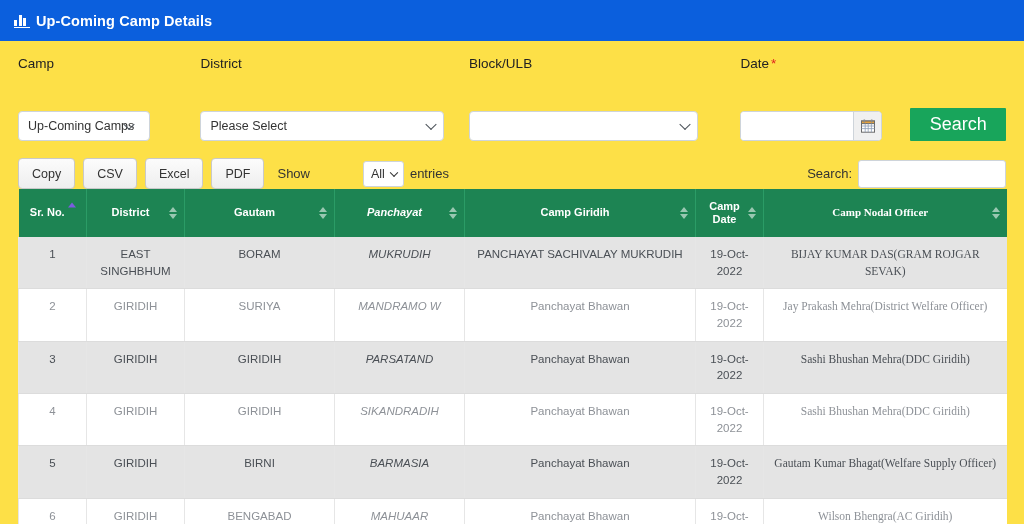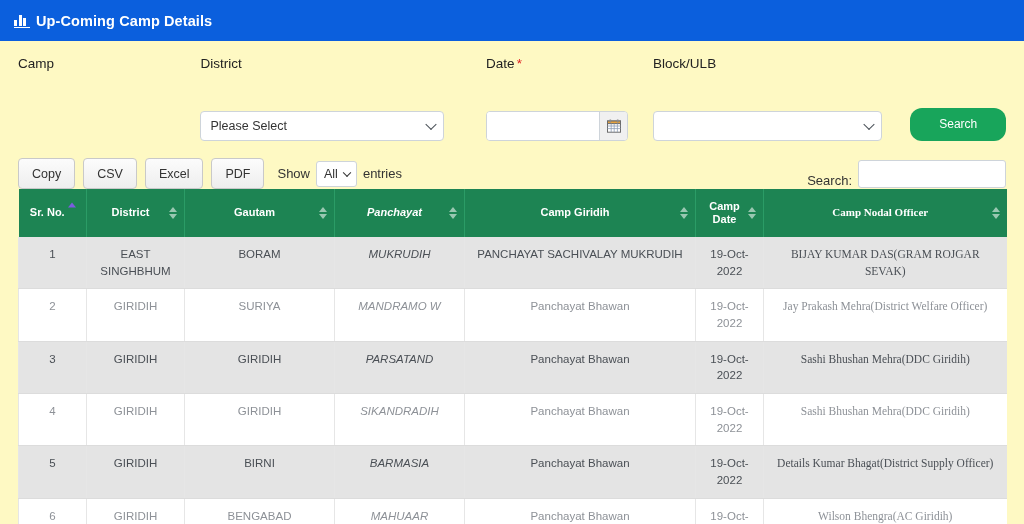--- a/index.html
+++ b/index.html
@@ -3,21 +3,21 @@
 <meta charset="utf-8">
 <style>
   * { box-sizing: border-box; }
   html, body {
     margin: 0; padding: 0;
     width: 1024px; height: 524px;
     background: #ffffff;
     font-family: "Liberation Sans", sans-serif;
     overflow: hidden;
   }
-  .page { position: relative; width: 1024px; height: 524px; background:#fef9c3; }
+  .page { position: relative; width: 1024px; height: 524px; background:#fde047; }
 
   
   .titlebar {
     height: 41px;
     background: #0b5fdd;
     display: flex; align-items: center;
     padding: 0 14px;
   }
   .titlebar .ti-icon {
     width: 16px; height: 14px;
@@ -87,22 +87,22 @@
   }
   .cal-btn {
     width: 28px; background: #f0f0f0;
     border-left: 1px solid #ced4da;
     display: flex; align-items: center; justify-content: center;
   }
 
   .btn-search {
     height: 33px; width: 100%;
     background: #18a55b; color: #fff;
-    border: none; border-radius: 12px;
-    font-size: 12px;
+    border: none; border-radius: 1px;
+    font-size: 18px;
     font-family: "Liberation Sans", sans-serif;
     cursor: pointer;
   }
 
   
   .dt-top {
     display: flex; align-items: center;
     padding: 18px 18px 0 18px;
     height: 48px;
   }
@@ -120,30 +120,31 @@
     display: flex; align-items: center; gap: 6px;
     margin-left: 13px; font-size: 13px; color: #333;
   }
   .len-sel {
     position: relative;
     height: 26px; min-width: 40px;
     border: 1px solid #ced4da; border-radius: 3px;
     background: #fff; font-size: 12.5px; color: #333;
     display: flex; align-items: center;
     padding: 0 18px 0 7px;
+    margin-left: 47px;
   }
   .len-sel .caret2 {
     position: absolute; right: 6px; top: 50%;
     width: 6px; height: 6px;
     border-right: 1.5px solid #333; border-bottom: 1.5px solid #333;
     transform: translateY(-70%) rotate(45deg);
   }
   .dt-filter {
     margin-left: auto;
-    display: flex; align-items: flex-end; gap: 6px;
+    display: flex; align-items: center; gap: 6px;
     font-size: 13px; color: #333;
   }
   .dt-filter input {
     width: 148px; height: 28px;
     border: 1px solid #ced4da; border-radius: 3px;
     padding: 0 7px; font-size: 12.5px; outline: none;
     font-family: "Liberation Sans", sans-serif;
   }
 
   
@@ -224,26 +225,38 @@
         <i></i>
         <i></i>
     </span>
     <span class="ti-title">Up-Coming Camp Details</span>
   </div>
 
   <div class="filters">
 
     <div class="fgroup camp">
       <span class="flabel">Camp</span>
+      <div class="selwrap">
+        <div class="sel narrow">Up-Coming Camps</div>
+        <span class="caret"></span>
+      </div>
     </div>
 
     <div class="fgroup district">
       <span class="flabel">District</span>
       <div class="selwrap">
         <div class="sel">Please Select</div>
+        <span class="caret"></span>
+      </div>
+    </div>
+
+    <div class="fgroup block">
+      <span class="flabel">Block/ULB</span>
+      <div class="selwrap">
+        <div class="sel"></div>
         <span class="caret"></span>
       </div>
     </div>
 
     <div class="fgroup date">
       <span class="flabel">
         <span>Date</span><span class="req">*</span>
       </span>
       <div class="dateinput">
         <input type="text" placeholder="" style="">
@@ -252,28 +265,20 @@
             <rect x="0.5" y="2" width="13" height="11.2" fill="#ffffff" stroke="#6b6b6b" stroke-width="1"></rect>
             <rect x="0.5" y="2" width="13" height="2.6" fill="#e8a33d" stroke="#6b6b6b" stroke-width="1"></rect>
             <rect x="2.5" y="0.5" width="1.6" height="3" fill="#8a8a8a"></rect>
             <rect x="9.9" y="0.5" width="1.6" height="3" fill="#8a8a8a"></rect>
             <path d="M0.5 7 H13.5 M0.5 9.6 H13.5 M4.2 4.6 V13.2 M7.2 4.6 V13.2 M10.4 4.6 V13.2" stroke="#8fa0b8" stroke-width="0.8" fill="none"></path>
           </svg>
         </span>
       </div>
     </div>
 
-    <div class="fgroup block">
-      <span class="flabel">Block/ULB</span>
-      <div class="selwrap">
-        <div class="sel"></div>
-        <span class="caret"></span>
-      </div>
-    </div>
-
     <div class="fgroup searchbtn">
       <button class="btn-search">Search</button>
     </div>
   </div>
 
   <div class="dt-top">
     <div class="dt-buttons">
       <div class="dt-btn">Copy</div>
       <div class="dt-btn">CSV</div>
       <div class="dt-btn">Excel</div>
@@ -386,21 +391,21 @@
           <td class="c5">19-Oct-<br>2022</td>
           <td class="c6">Sashi Bhushan Mehra(DDC Giridih)</td>
         </tr>
         <tr class="odd">
           <td class="c0">5</td>
           <td class="c1">GIRIDIH</td>
           <td class="c2">BIRNI</td>
           <td class="c3">BARMASIA</td>
           <td class="c4">Panchayat Bhawan</td>
           <td class="c5">19-Oct-<br>2022</td>
-          <td class="c6">Details Kumar Bhagat(District Supply Officer)</td>
+          <td class="c6">Gautam Kumar Bhagat(Welfare Supply Officer)</td>
         </tr>
         <tr class="even">
           <td class="c0">6</td>
           <td class="c1">GIRIDIH</td>
           <td class="c2">BENGABAD</td>
           <td class="c3">MAHUAAR</td>
           <td class="c4">Panchayat Bhawan</td>
           <td class="c5">19-Oct-<br>2022</td>
           <td class="c6">Wilson Bhengra(AC Giridih)</td>
         </tr>

